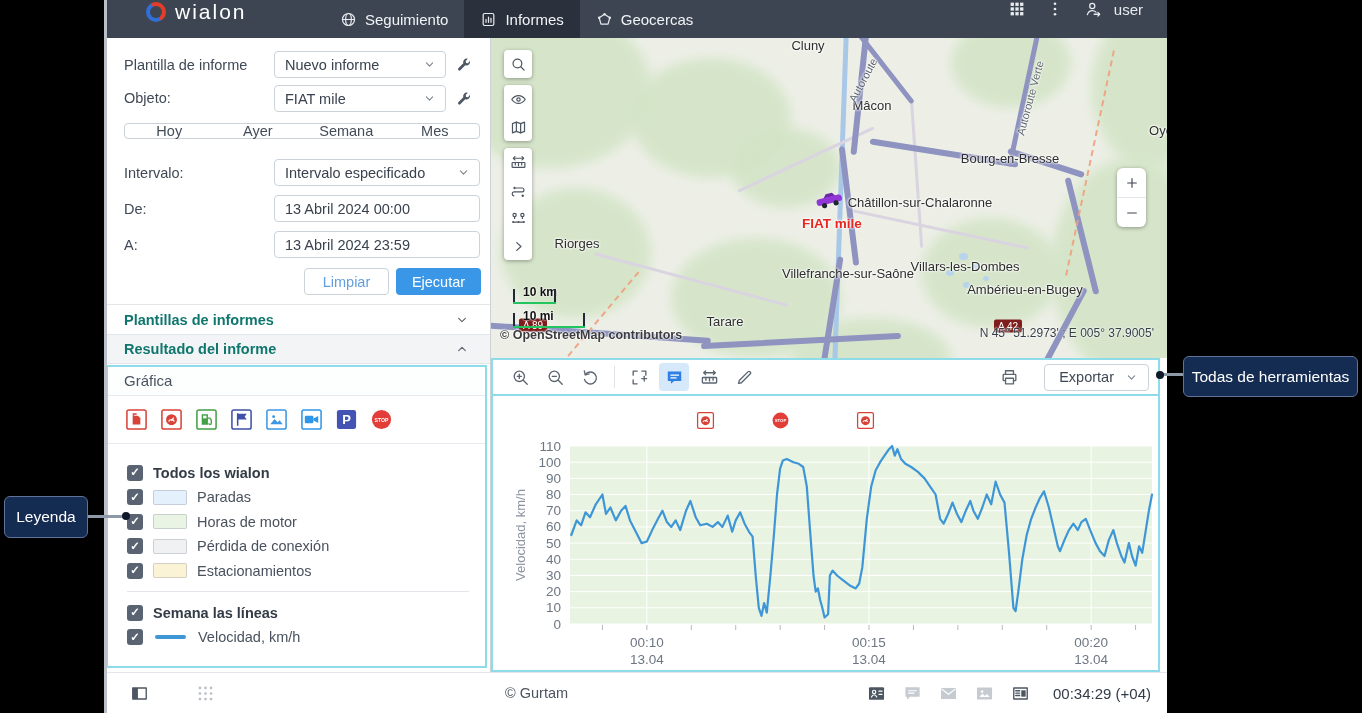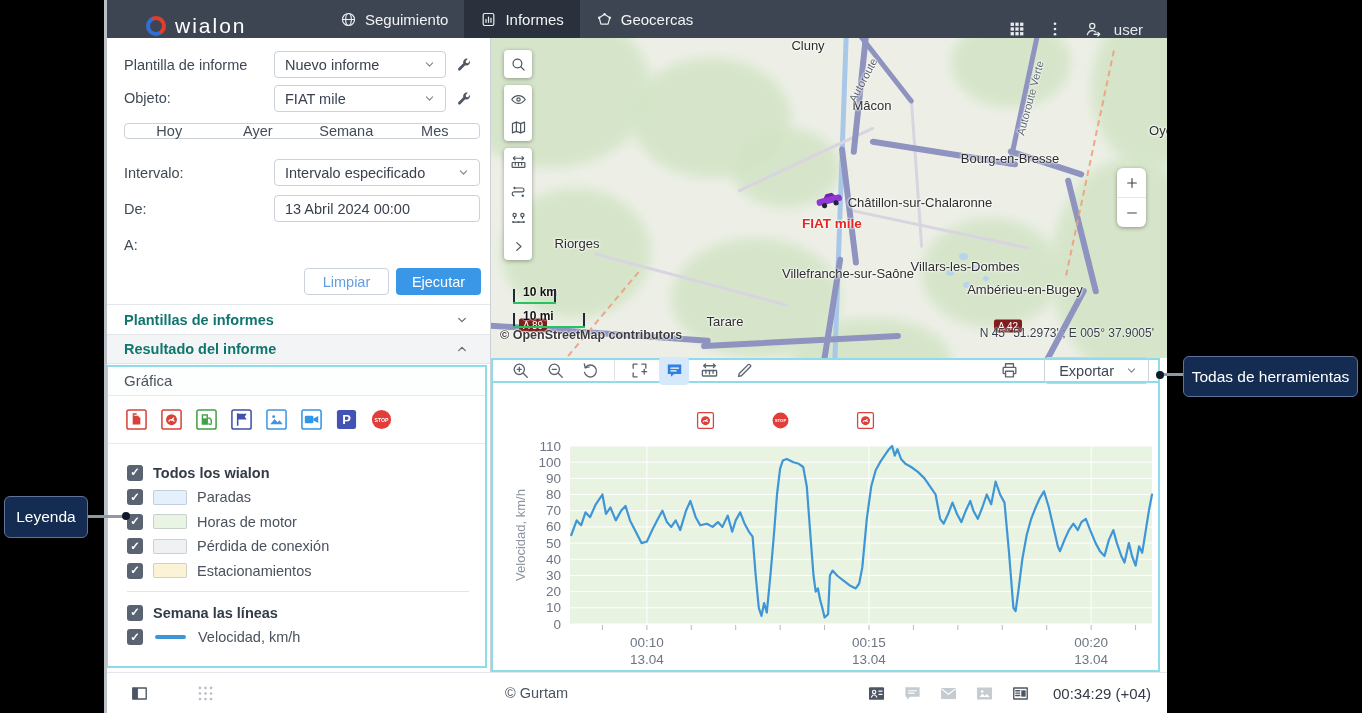--- a/index.html
+++ b/index.html
@@ -3,21 +3,21 @@
 <meta charset="utf-8">
 <style>
   html,body{margin:0;padding:0;}
   body{width:1362px;height:713px;background:#000;position:relative;overflow:hidden;
        font-family:"Liberation Sans",sans-serif;-webkit-font-smoothing:antialiased;}
   .icon svg{width:100%;height:100%;display:block;}
   
   .app{position:absolute;left:104px;top:0;width:1063px;height:713px;background:#fff;}
   .app-edge{position:absolute;left:0;top:0;width:3px;height:713px;background:#b9c0c8;z-index:60;}
   
-  .navbar{position:absolute;left:0;top:0;width:100%;height:38px;background:#3e4552;display:flex;align-items:flex-end;z-index:40;}
+  .navbar{position:absolute;left:0;top:0;width:100%;height:38px;background:#3e4552;display:flex;align-items:flex-start;z-index:40;}
   .brand{display:flex;align-items:center;gap:9px;margin-left:42px;width:148px;}
   .brand-mark{width:20px;height:20px;border-radius:50%;background:conic-gradient(from 150deg,#2f6fd6 0 50%,#e33d2a 50% 100%);position:relative;flex:0 0 auto;}
   .brand-mark::after{content:"";position:absolute;inset:4px;background:#3e4552;border-radius:50%;}
   .brand-name{color:#fff;font-size:21px;letter-spacing:2px;}
   .main-nav{display:flex;height:100%;margin-left:30px;}
   .nav-item{display:flex;align-items:center;gap:8px;padding:0 16px;color:#f1f3f5;font-size:15px;}
   .nav-item.active{background:#2b313c;}
   .nicon{width:17px;height:17px;color:#e8ebef;}
   .nav-right{margin-left:auto;display:flex;align-items:center;gap:20px;margin-right:24px;color:#e7eaee;font-size:15px;}
   .nav-right .nicon{width:18px;height:18px;}
@@ -77,21 +77,21 @@
   .sbar::before,.sbar::after{content:"";position:absolute;bottom:0;width:2px;height:13px;background:#1f2937;}
   .sbar::before{left:0;} .sbar::after{right:0;}
   .sbar .scale-text{position:absolute;left:10px;bottom:3px;font-size:12px;font-weight:bold;color:#111;white-space:nowrap;
         text-shadow:0 0 2px #fff,0 0 2px #fff;}
   .attribution{position:absolute;left:9px;top:290px;font-size:12.5px;font-weight:bold;color:#3c3c3c;z-index:8;
         text-shadow:0 0 2px #fff,0 0 2px #fff,0 0 2px #fff;}
   .coords{position:absolute;right:13px;top:288px;font-size:12px;color:#353d47;z-index:8;white-space:nowrap;
         text-shadow:0 0 2px #fff,0 0 2px #fff;}
   
   .results{position:absolute;left:0;top:320px;width:669px;height:314px;border:2px solid #8edcea;background:#fff;box-sizing:border-box;}
-  .res-toolbar{height:23px;border-bottom:2px solid #8edcea;display:flex;align-items:center;padding-left:12px;box-sizing:border-box;}
+  .res-toolbar{height:36px;border-bottom:2px solid #8edcea;display:flex;align-items:center;padding-left:12px;box-sizing:border-box;}
   .tb-btn{width:30px;height:28px;display:flex;align-items:center;justify-content:center;color:#5b6571;margin-right:5px;border-radius:4px;}
   .tb-btn .icon{width:19px;height:19px;}
   .tb-btn.active{background:#d5e9fb;color:#2f80e4;}
   .tb-div{width:1px;height:22px;background:#dfe3e7;margin:0 9px 0 4px;}
   .tb-right{margin-left:auto;display:flex;align-items:center;margin-right:9px;}
   .export-btn{display:flex;align-items:center;gap:10px;border:1px solid #ccd2d9;border-radius:4px;height:27px;padding:0 9px 0 14px;font-size:14.5px;color:#3f4956;margin-left:15px;box-sizing:border-box;}
   .export-btn .chev{width:15px;height:15px;color:#79828c;}
   .chart-badge{position:absolute;top:51px;width:19px;height:19px;}
   
   .statusbar{position:absolute;left:0;bottom:0;width:100%;height:41px;background:#fff;border-top:1px solid #e3e6ea;box-sizing:border-box;z-index:30;}
@@ -237,20 +237,23 @@
           </svg>
         </span>
     </div>
 
     <span class="row-label" style="top:163px">De:</span>
     <div class="ctl" style="top:157px;width:206px">
       <span>13 Abril 2024 00:00</span>
     </div>
 
     <span class="row-label" style="top:199px">A:</span>
+    <div class="ctl" style="top:193px;width:206px">
+      <span>13 Abril 2024 23:59</span>
+    </div>
 
     <div class="btn btn-clear">Limpiar</div>
     <div class="btn btn-exec">Ejecutar</div>
 
     <div class="section sec-templates">
       <span>Plantillas de informes</span>
       <span class="chev icon">
           <svg viewBox="0 0 24 24" fill="none" stroke="currentColor" stroke-width="1.7" stroke-linecap="round" stroke-linejoin="round">
             <polyline points="7 9.5 12 14.5 17 9.5"></polyline>
           </svg>

